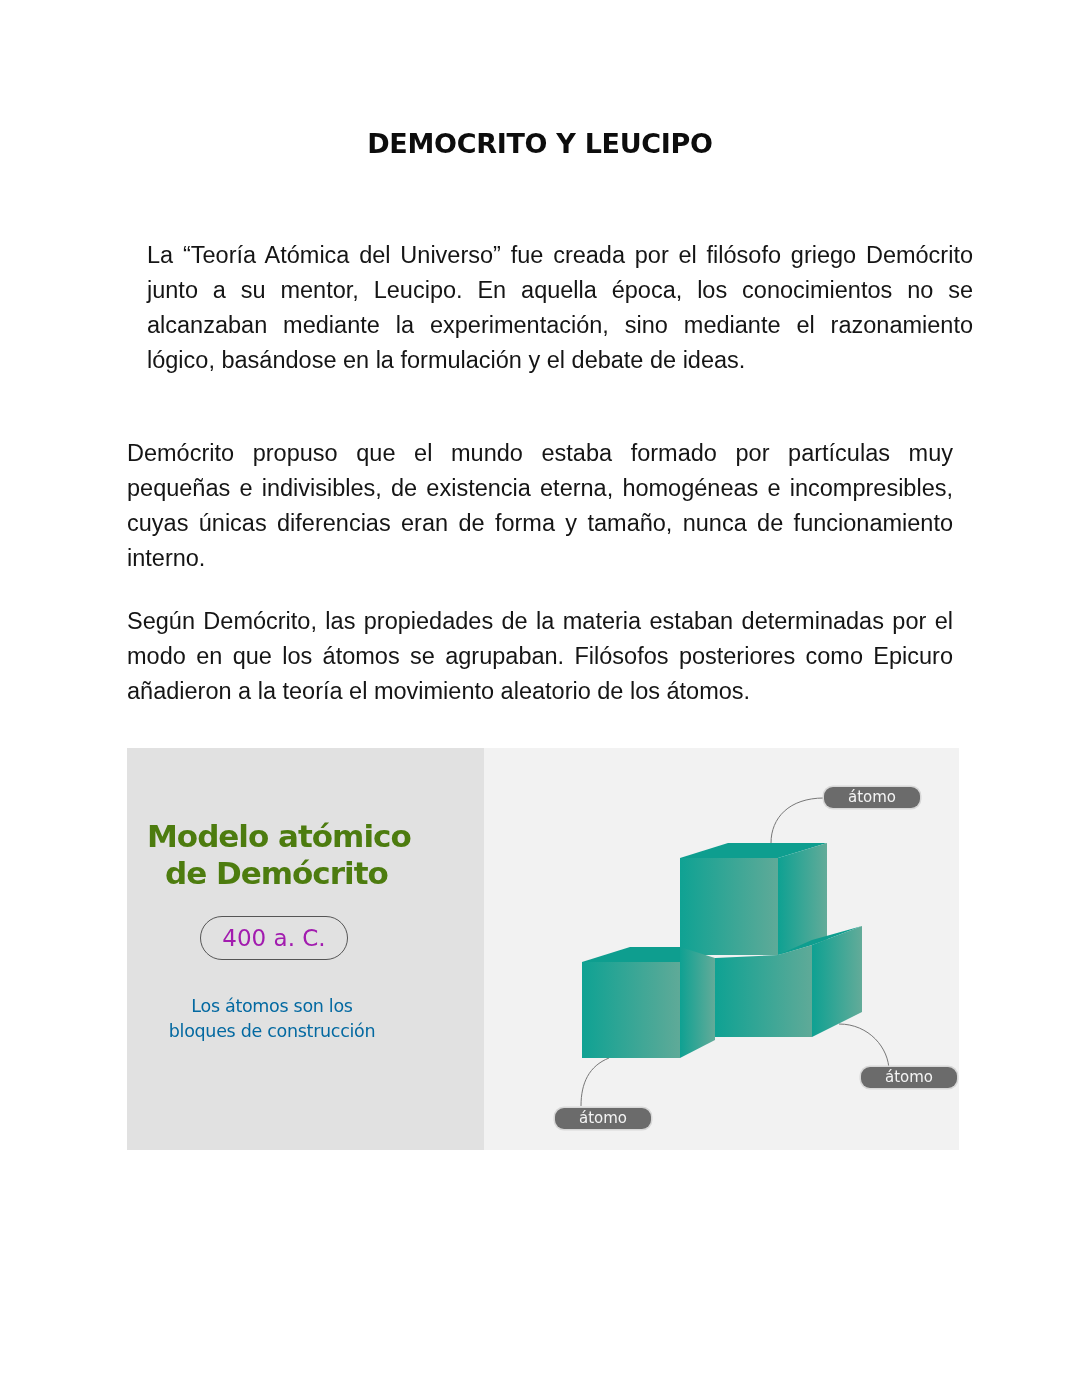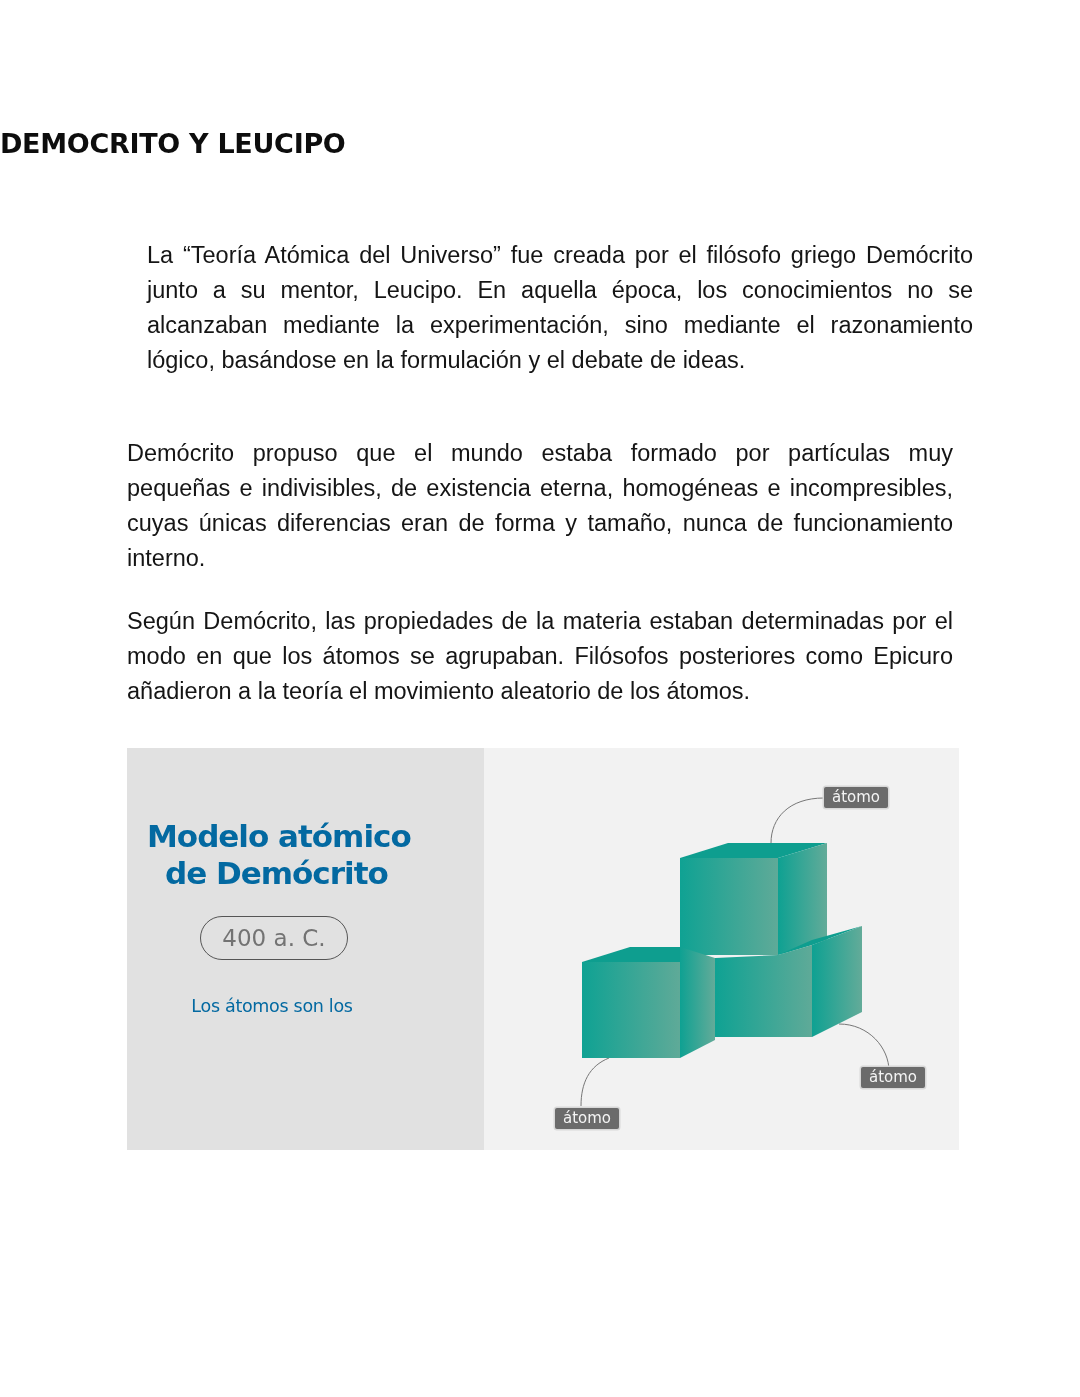--- a/index.html
+++ b/index.html
@@ -1,51 +1,52 @@
 <!DOCTYPE html>
 <html><head>
 <meta charset="utf-8">
 <style>
   html, body { margin: 0; padding: 0; background: #ffffff; }
   body { width: 1080px; height: 1397px; position: relative; overflow: hidden; font-family: "Liberation Sans", "DejaVu Sans", sans-serif; color: #111; }
-  .title { position: absolute; top: 128px; left: 0; width: 1080px; font-family: "DejaVu Sans", sans-serif; font-weight: bold; font-size: 27px; letter-spacing: -0.3px; color: #0d0d0d; margin: 0; }
+  .title { position: absolute; top: 128px; left: 0; width: 1080px; text-align: center; font-family: "DejaVu Sans", sans-serif; font-weight: bold; font-size: 27px; letter-spacing: -0.3px; color: #0d0d0d; margin: 0; }
   .para { position: absolute; left: 127px; width: 826px; font-size: 23.5px; line-height: 35px; text-align: justify; margin: 0; color: #151515; }
   #p1 { top: 238px; margin-left: 20px; }
   #p2 { top: 424px; margin-top: 12px; }
   #p3 { top: 604px; }
   .figure { position: absolute; left: 127px; top: 748px; width: 832px; height: 402px; }
   .fig-left { position: absolute; left: 0; top: 0; width: 357px; height: 402px; background: #e1e1e1; }
   .fig-right { position: absolute; left: 357px; top: 0; width: 475px; height: 402px; background: #f2f2f2; }
-  .fig-title { position: absolute; left: 20px; top: 70px; font-family: "DejaVu Sans", sans-serif; font-weight: bold; font-size: 31px; line-height: 37px; color: #0369a1; letter-spacing: -1px; margin: 0; }
+  .fig-title { position: absolute; left: 20px; top: 70px; font-family: "DejaVu Sans", sans-serif; font-weight: bold; font-size: 31px; line-height: 37px; color: #4d7c0f; letter-spacing: -1px; margin: 0; }
   .fig-title span { display: block; }
   .fig-title .l2 { padding-left: 18px; }
-  .date-pill { position: absolute; left: 73px; top: 168px; width: 148px; height: 44px; border: 1.3px solid #555; border-radius: 22px; box-sizing: border-box; text-align: center; line-height: 42px; font-family: "DejaVu Sans", sans-serif; font-size: 23px; color: #737373; }
+  .date-pill { position: absolute; left: 73px; top: 168px; width: 148px; height: 44px; border: 1.3px solid #555; border-radius: 22px; box-sizing: border-box; text-align: center; line-height: 42px; font-family: "DejaVu Sans", sans-serif; font-size: 23px; color: #a21caf; }
   .fig-caption { position: absolute; left: 20px; top: 246px; width: 250px; text-align: center; font-family: "DejaVu Sans", sans-serif; font-size: 17.5px; line-height: 25px; color: #0369a1; letter-spacing: -0.3px; }
   .fig-caption span { display: block; }
   svg.cubes { position: absolute; left: 0; top: 0; }
-  .atom-label { position: absolute; height: 21px; padding: 0 8px; border-radius: 2px; background: #6b6b6b; color: #f4f4f4; font-family: "DejaVu Sans", sans-serif; font-size: 15px; line-height: 21px; box-shadow: 0 0 0 1.5px #d8d8d8; }
+  .atom-label { position: absolute; height: 21px; padding: 0 24px; border-radius: 9px; background: #6b6b6b; color: #f4f4f4; font-family: "DejaVu Sans", sans-serif; font-size: 15px; line-height: 21px; box-shadow: 0 0 0 1.5px #d8d8d8; }
 </style>
 </head>
 <body>
 
 <h1 class="title">DEMOCRITO Y LEUCIPO</h1>
 
 <p class="para" id="p1">La “Teoría Atómica del Universo” fue creada por el filósofo griego Demócrito junto a su mentor, Leucipo. En aquella época, los conocimientos no se alcanzaban mediante la experimentación, sino mediante el razonamiento lógico, basándose en la formulación y el debate de ideas.</p>
 <p class="para" id="p2">Demócrito propuso que el mundo estaba formado por partículas muy pequeñas e indivisibles, de existencia eterna, homogéneas e incompresibles, cuyas únicas diferencias eran de forma y tamaño, nunca de funcionamiento interno.</p>
 <p class="para" id="p3">Según Demócrito, las propiedades de la materia estaban determinadas por el modo en que los átomos se agrupaban. Filósofos posteriores como Epicuro añadieron a la teoría el movimiento aleatorio de los átomos.</p>
 
 <div class="figure">
   <div class="fig-left">
     <h2 class="fig-title">
       <span>Modelo atómico</span>
       <span class="l2">de Demócrito</span>
     </h2>
     <div class="date-pill">400 a. C.</div>
     <div class="fig-caption">
       <span>Los átomos son los</span>
+      <span>bloques de construcción</span>
     </div>
   </div>
 
   <div class="fig-right">
     <svg class="cubes" width="475" height="402" viewBox="0 0 475 402">
       <defs>
         <linearGradient id="gFront" x1="0" x2="1" y1="0" y2="0">
           <stop offset="0" stop-color="#0fa293"></stop>
           <stop offset="1" stop-color="#5faa98"></stop>
         </linearGradient>

